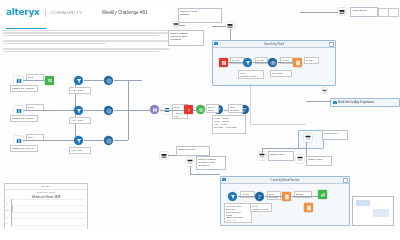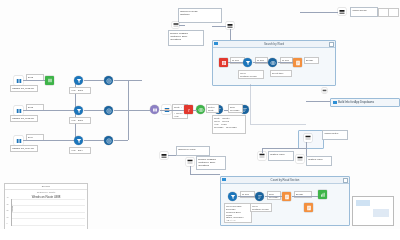--- a/index.html
+++ b/index.html
@@ -83,20 +83,43 @@
   .ylabel{position:absolute;left:-4.5px;top:50%;font-size:1.9px;color:#777;
           transform:rotate(-90deg) translateX(50%);transform-origin:center;white-space:nowrap;}
 
   .minimap{position:absolute;border:.5px solid #bbb;background:#fff;}
 </style>
 </head>
 <body>
 
 <div id="canvas">
 
+  <div class="header-card">
+    <div class="hdr-bar">
+      <span class="logo">alteryx</span>
+      <span class="vdiv"></span>
+      <span class="comm">COMMUNITY</span>
+      <span class="chal">Weekly Challenge #91</span>
+    </div>
+    <div class="logo-underline"></div>
+    <div class="hdr-rule"></div>
+
+    <div class="para p1">
+      <div class="blurline"></div>
+        <div class="blurline s2"></div>
+    </div>
+    <div class="para p2">
+      <div class="blurline"></div>
+        <div class="blurline s3"></div>
+    </div>
+    <div class="para p3">
+      <div class="blurline"></div>
+        <div class="blurline s2"></div>
+    </div>
+  </div>
 
   <div class="tool sq t-white" style="left:14px;top:76px;">
     <svg viewBox="0 0 24 24">
         <path d="M3 4h8v16H3z" fill="#1b75bb"></path>
         <path d="M13 4h8v16h-8z" fill="#1b75bb"></path>
         <path d="M11 4h2v16h-2z" fill="#fff"></path>
       </svg>
   </div>
   <div class="anno" style="left:26px;top:74px;width:14px;">2012</div>
   <div class="anno" style="left:10px;top:85px;width:24px;">WEEDS-CO_2012.csv</div>

